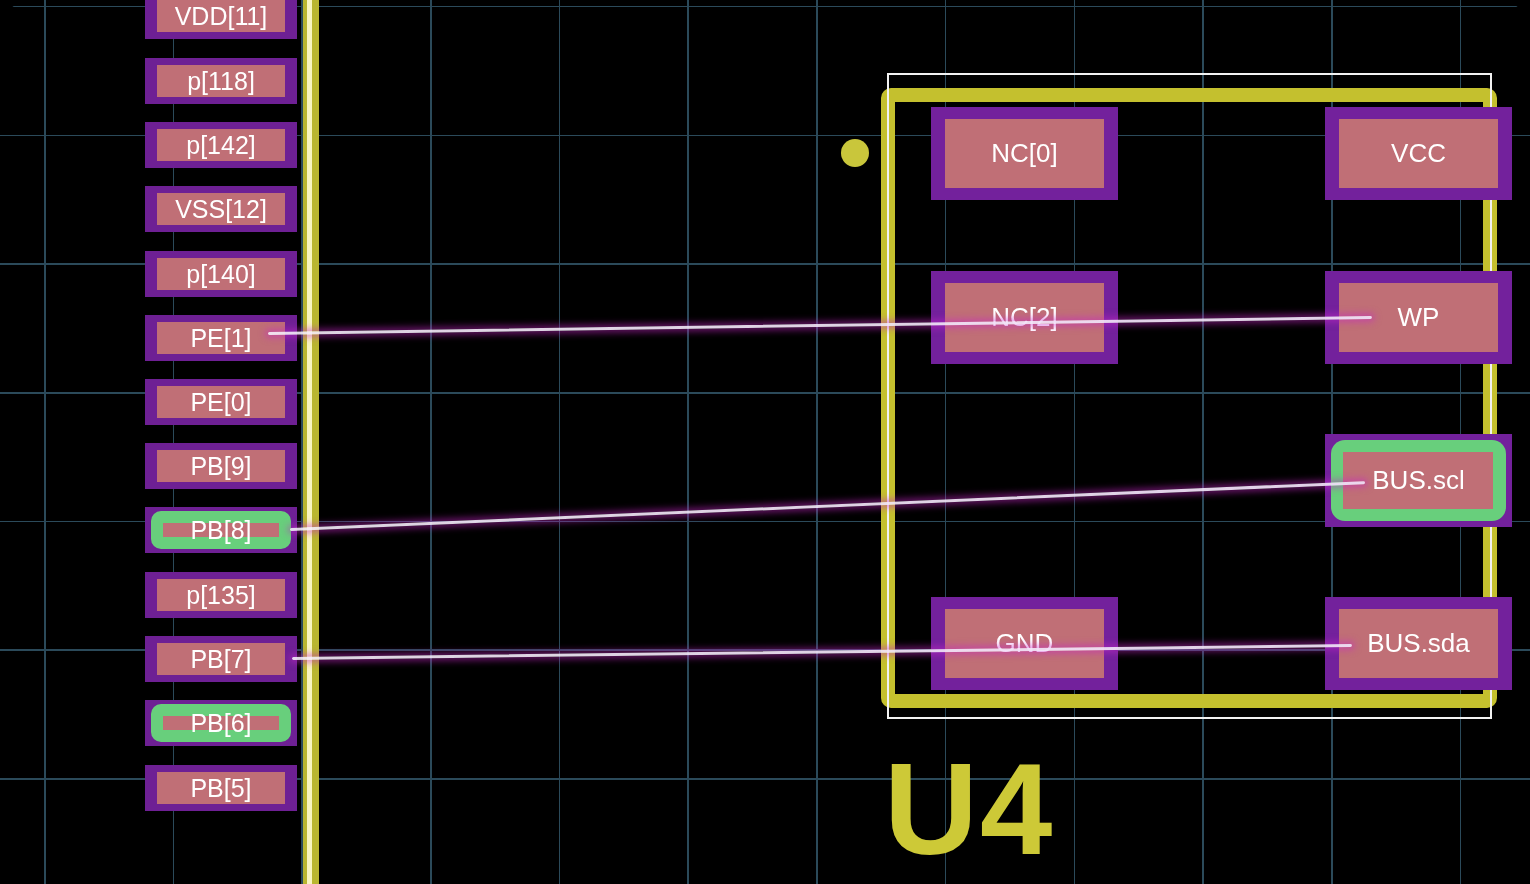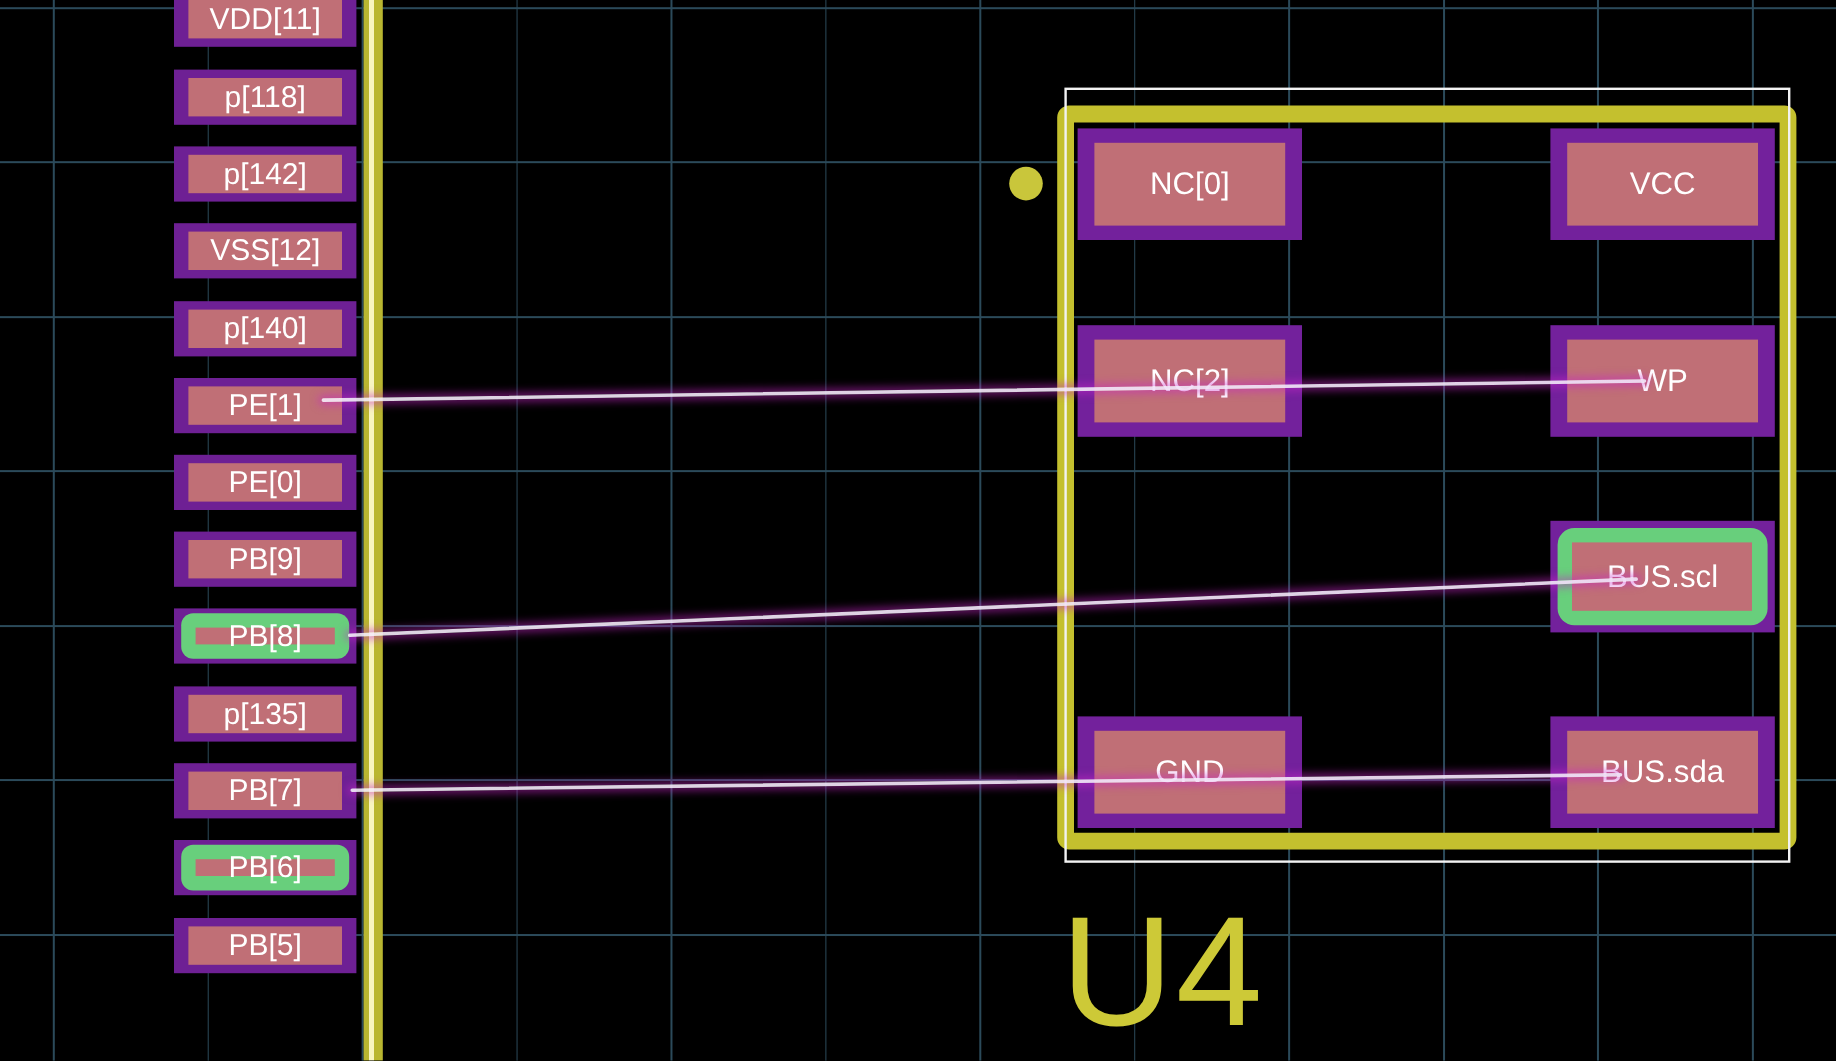--- a/index.html
+++ b/index.html
@@ -6,20 +6,21 @@
   #canvas{
     position:relative;
     width:1530px;height:884px;
     overflow:hidden;
     background-color:#000;
     background-image:
       repeating-linear-gradient(to right, #2b4a5a 0 1.5px, transparent 1.5px 128.7px),
       repeating-linear-gradient(to bottom, #2b4a5a 0 1.5px, transparent 1.5px 128.7px);
     background-position: 44px 0, 0 6px;
     font-family:"Liberation Sans", sans-serif;
+    border-radius:32px;
   }
 
   
   .lpad{
     position:absolute;left:145px;width:152px;height:46px;
     background:#6e2094;z-index:3;
   }
   .lpad .core{
     position:absolute;left:12px;top:7px;width:128px;height:32px;
     background:#c06f76;
@@ -51,40 +52,40 @@
   }
   .courtyard{
     position:absolute;left:887px;top:73px;width:605px;height:646px;
     box-sizing:border-box;border:2px solid #f2f2f2;z-index:2;
   }
   .pin1-dot{
     position:absolute;left:841px;top:139px;width:28px;height:28px;
     border-radius:50%;background:#c9c63b;z-index:2;
   }
   .cpad{
-    position:absolute;width:187px;height:93px;background:#73219c;z-index:3;
+    position:absolute;width:187px;height:93px;background:#73219c;z-index:3;margin-left:33px;
   }
   .cpad .core{
     position:absolute;left:14px;top:12px;width:159px;height:69px;
     background:#c06f76;
   }
   .cpad .hl-ring{display:none;}
   .cpad.hl .hl-ring{
     display:block;position:absolute;left:6px;top:6px;width:175px;height:81px;
     background:#68cf7c;border-radius:14px;
   }
   .cpad.hl .core{left:18px;top:18px;width:150px;height:57px;z-index:1;}
   .cpad .plabel{
     position:absolute;left:0;top:0;width:100%;height:100%;
     display:flex;align-items:center;justify-content:center;
     color:#ffffff;font-size:26px;z-index:2;white-space:nowrap;
   }
   .refdes{
     position:absolute;left:884px;top:744px;
-    font-size:130px;line-height:1;font-weight:400;letter-spacing:2px;
+    font-size:130px;line-height:1;font-weight:700;letter-spacing:2px;
     color:#cdc937;z-index:2;
   }
 
   
   .net{
     position:absolute;height:3px;z-index:5;
     background:linear-gradient(to right, rgba(245,235,250,0.9), rgba(238,220,245,0.95));
     box-shadow:0 0 7px 2.5px rgba(198,38,198,0.55);
     transform-origin:0 50%;
     border-radius:2px;

